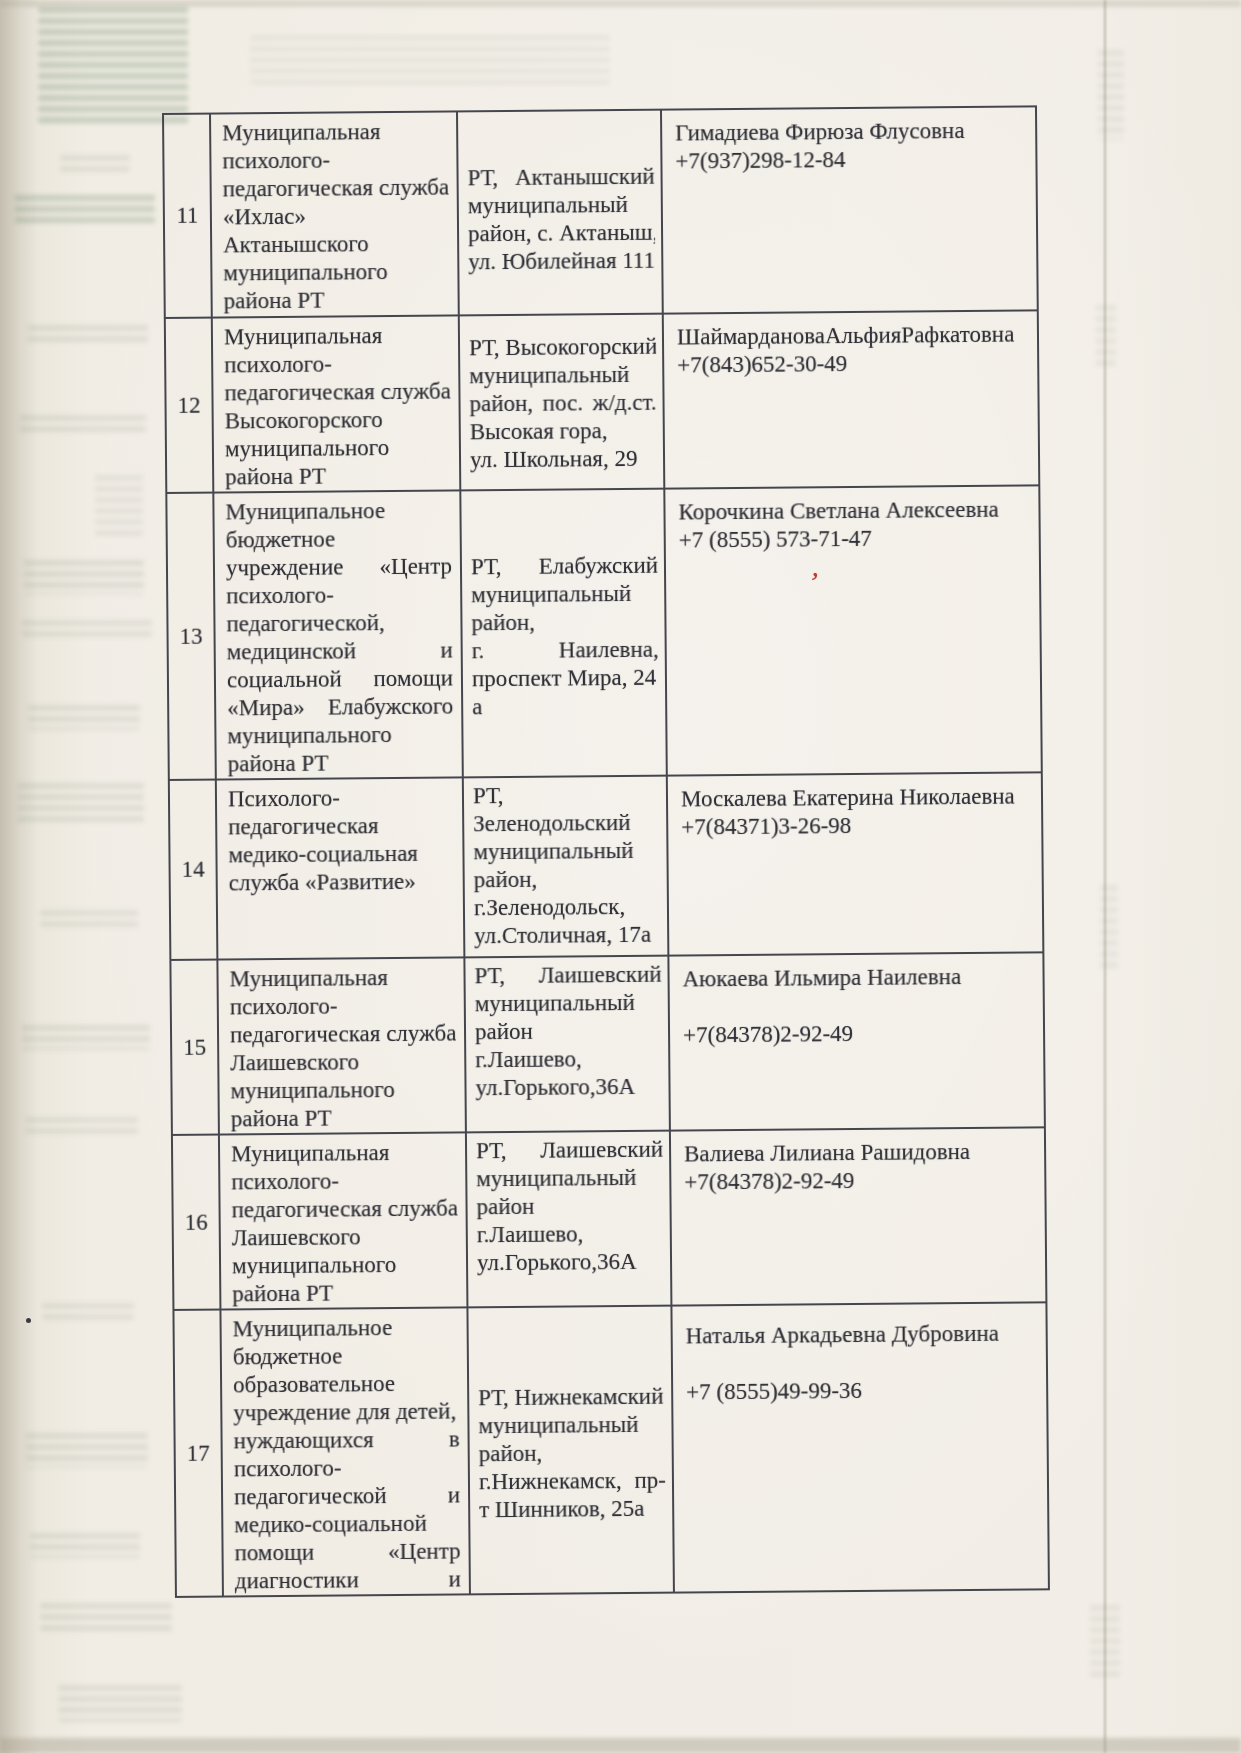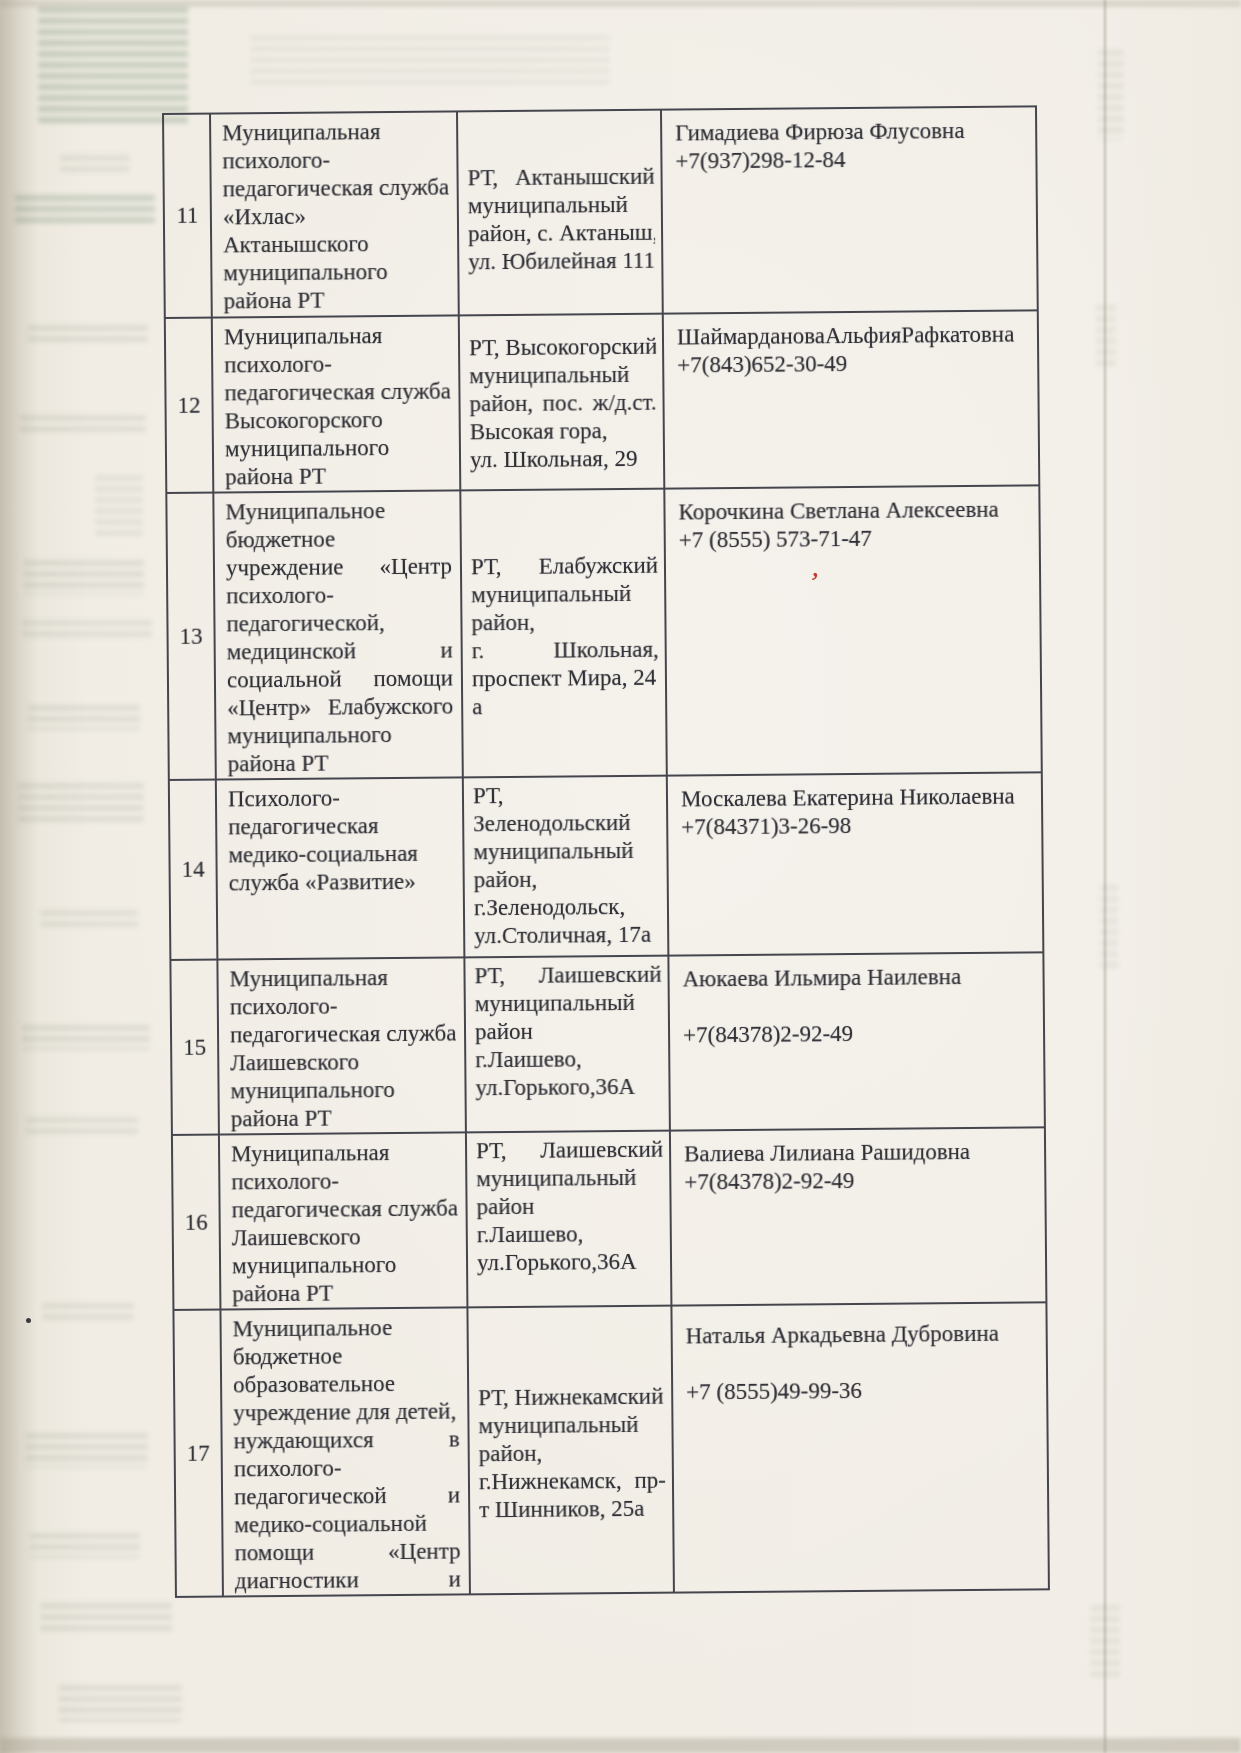--- a/index.html
+++ b/index.html
@@ -163,36 +163,36 @@
             <div class="line">педагогической,</div>
             <div class="line spread">
               <span>медицинской</span>
               <span>и</span>
             </div>
             <div class="line spread">
               <span>социальной</span>
               <span>помощи</span>
             </div>
             <div class="line spread">
-              <span>«Центр»</span>
+              <span>«Мира»</span>
               <span>Елабужского</span>
             </div>
             <div class="line">муниципального</div>
             <div class="line">района РТ</div>
           </td>
           <td class="addr">
             <div class="line spread">
               <span>РТ,</span>
               <span>Елабужский</span>
             </div>
             <div class="line">муниципальный</div>
             <div class="line">район,</div>
             <div class="line spread">
               <span>г.</span>
-              <span>Школьная,</span>
+              <span>Наилевна,</span>
             </div>
             <div class="line">проспект Мира, 24</div>
             <div class="line">а</div>
           </td>
           <td class="contact">
             <div class="line">Корочкина Светлана Алексеевна</div>
             <div class="line">+7 (8555) 573-71-47</div>
           </td>
         </tr>
         <tr class="row-14">

